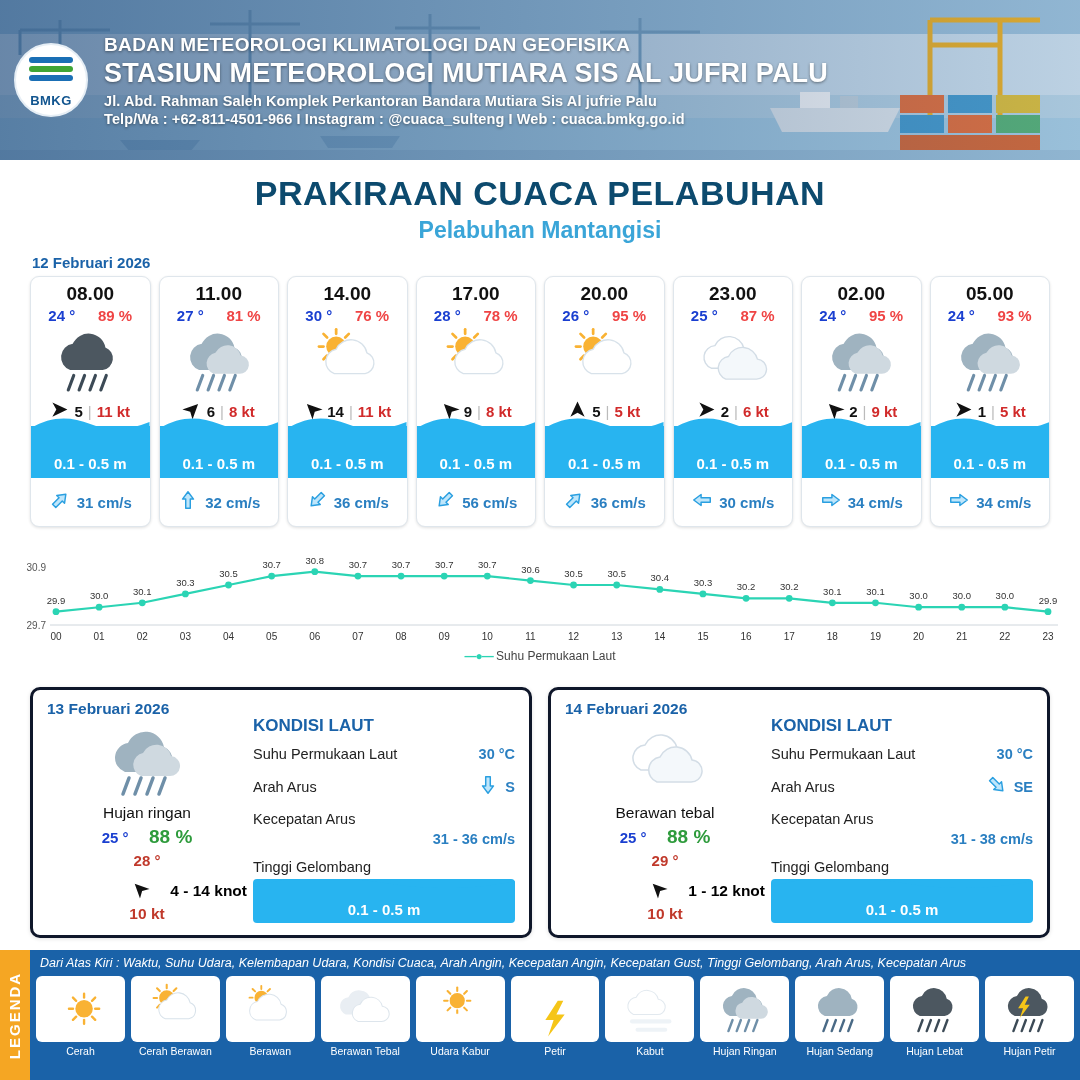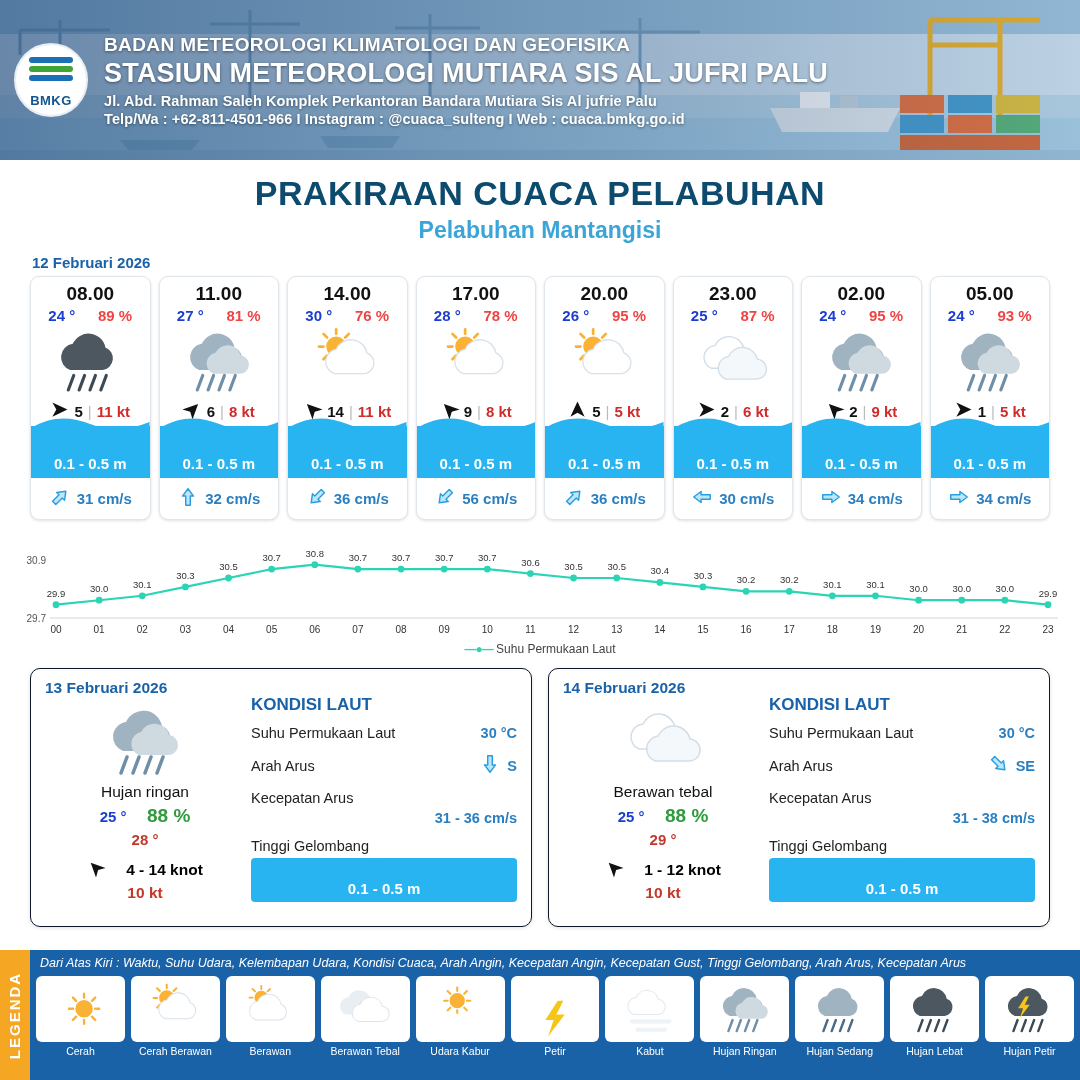--- a/index.html
+++ b/index.html
@@ -70,44 +70,44 @@
   .wind-row .sep { color:#bbb; font-weight:normal;}
   .wind-row .gust { color:#d12a2a; }
   .wave-band { position:relative; height:52px; background:#28b4f0; }
   .wave-band .wtop {
     position:absolute; top:-12px; left:0; width:100%; height:20px;
   }
   .wave-band .wtxt {
     position:absolute; bottom:6px; left:0; width:100%;
     color:#fff; font-weight:bold; font-size:15px;
   }
-  .cur-row { display:flex; align-items:center; justify-content:center; gap:6px; height:41px; }
+  .cur-row { display:flex; align-items:center; justify-content:center; gap:6px; height:48px; }
   .cur-row .ctxt { color:#2a7fc1; font-weight:bold; font-size:15px;}
 
   
   .chart-wrap { margin:10px 18px 0 18px; height:110px; position:relative; }
   .chart-legend { text-align:center; font-size:12px; color:#444; margin-top:2px;}
   .chart-legend .dash { color:#2bd4b4; font-weight:bold; letter-spacing:-1px;}
 
   
   .panels { display:flex; gap:16px; padding:12px 30px 0; }
   .panel {
-    flex:1 1 0; background:#fff; border:1px solid #0f172a; border-radius:10px;
+    flex:1 1 0; background:#fff; border:3px solid #0f172a; border-radius:10px;
     box-shadow:0 1px 4px rgba(0,0,0,.12);
-    padding:10px 14px 24px; display:flex; gap:6px; position:relative; min-height:244px;
+    padding:10px 14px 12px; display:flex; gap:6px; position:relative; min-height:244px;margin-top:12px;
   }
   .panel .left { width:200px; text-align:center; }
   .panel .pdate { color:#1a62a8; font-weight:bold; font-size:15.5px; text-align:left; }
   .panel .picon { height:76px; display:flex; align-items:center; justify-content:center; margin-top:6px;}
   .panel .pcond { font-size:15.5px; color:#111; margin-top:4px;}
   .panel .ptemps { margin-top:4px; }
   .panel .ptemps .hi { color:#1a3fd0; font-weight:bold; font-size:15px; }
   .panel .ptemps .lo { color:#c0392b; font-weight:bold; font-size:15px; }
   .panel .phum { color:#2e9b3c; font-weight:bold; font-size:19px; }
-  .panel .pwindrow { display:flex; align-items:center; justify-content:center; gap:21px; margin-top:10px; font-size:15.5px; font-weight:bold; }
+  .panel .pwindrow { display:flex; align-items:center; justify-content:flex-end; gap:21px; margin-top:10px; font-size:15.5px; font-weight:bold; }
   .panel .pgust { color:#c0392b; font-weight:bold; font-size:15.5px; margin-top:3px;}
   .panel .right { flex:1; padding-top:16px; }
   .panel .rtitle { color:#1a62a8; font-weight:bold; font-size:17px; margin-bottom:10px;}
   .kv { display:flex; justify-content:space-between; align-items:center; font-size:14.5px; color:#222; margin-bottom:12px;}
   .kv .v { color:#2a7fc1; font-weight:bold; }
   .wave-chip {
     position:relative; height:44px; background:#28b4f0; border-radius:4px;
     color:#fff; font-weight:bold; font-size:15px; display:flex; align-items:flex-end; justify-content:center;
     padding-bottom:5px; overflow:hidden; margin-top:2px;
   }

